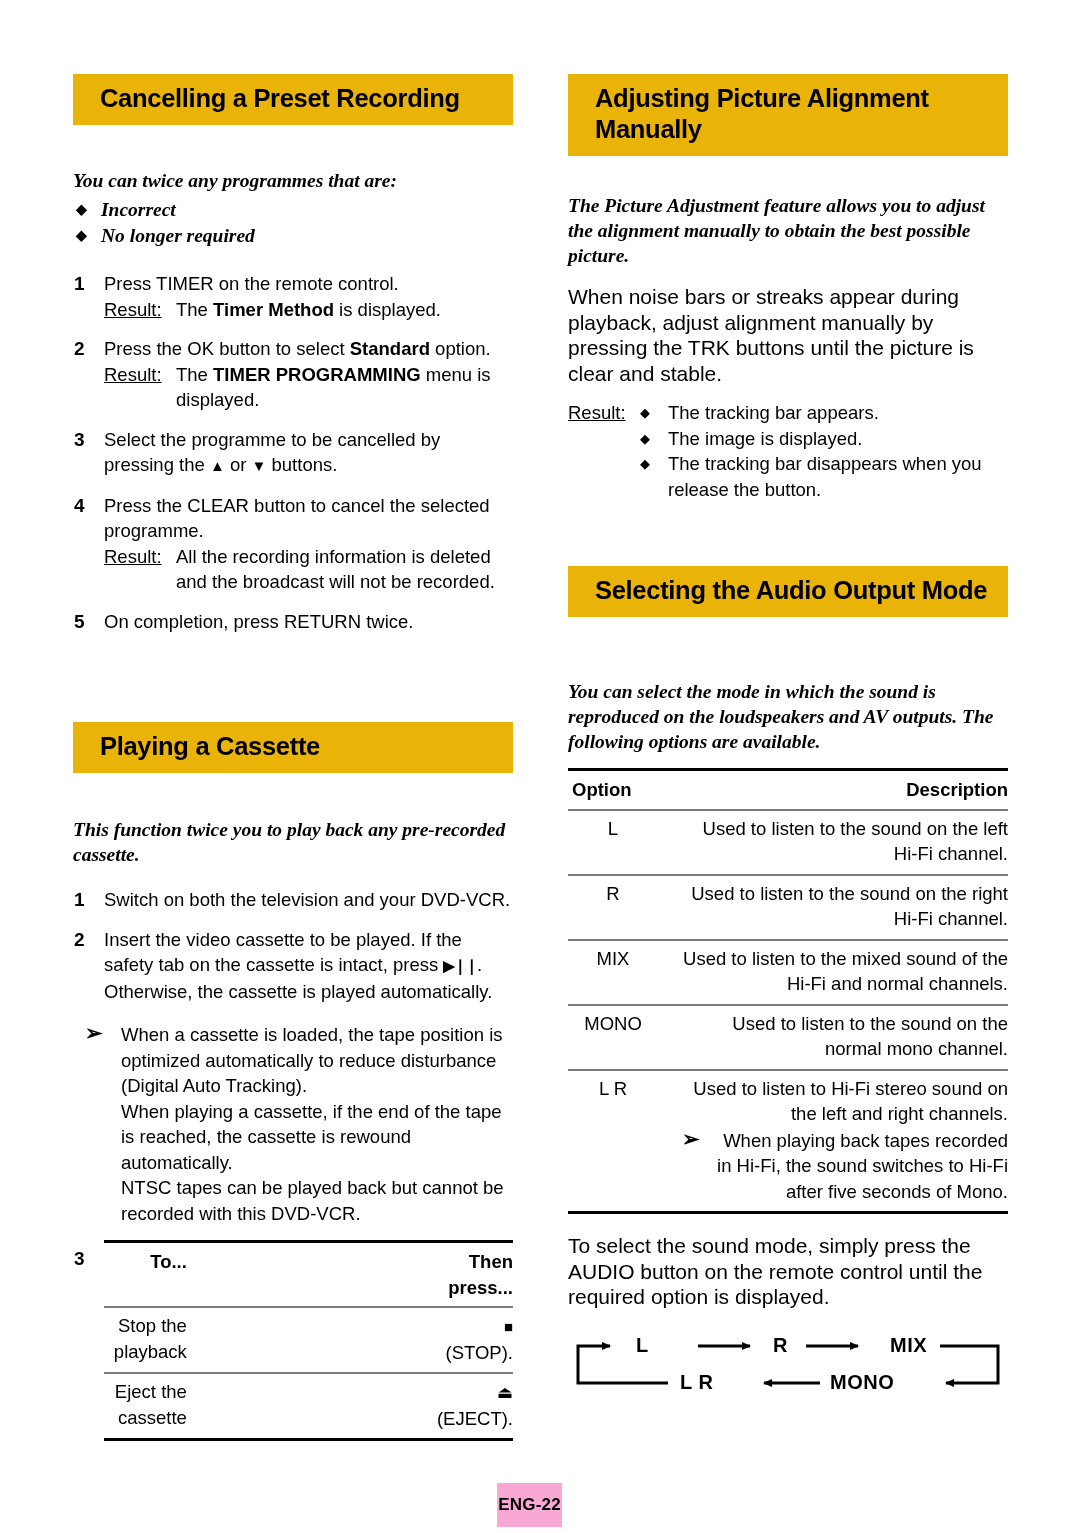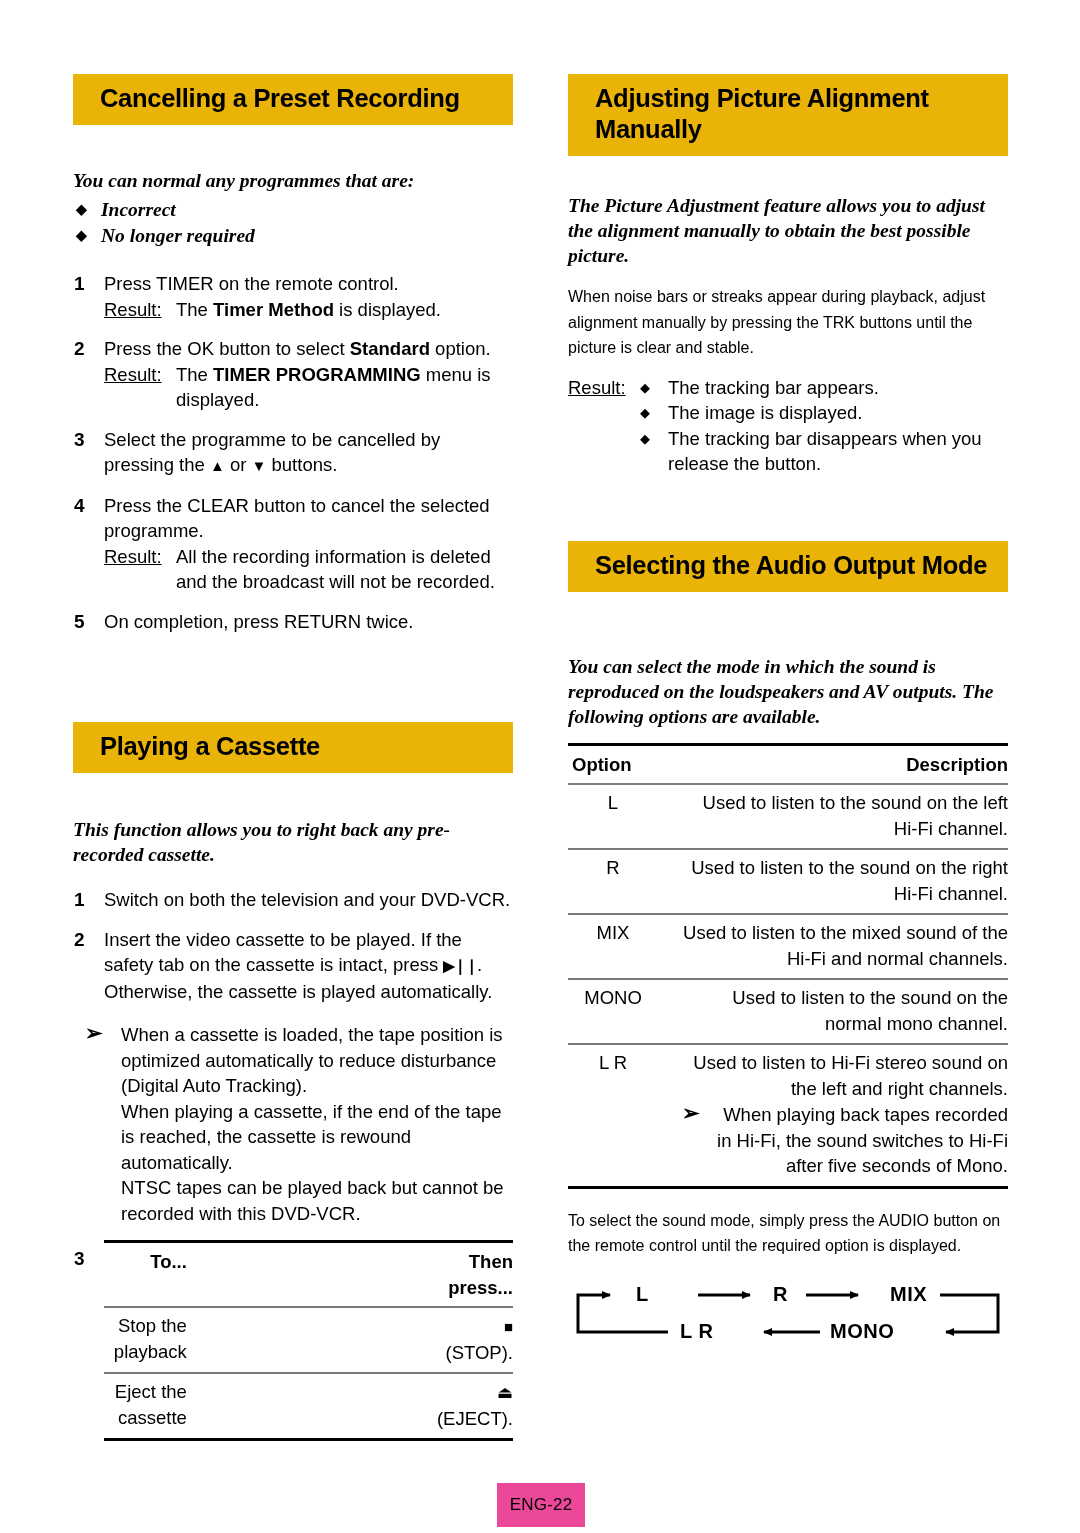--- a/index.html
+++ b/index.html
@@ -44,21 +44,21 @@
   
   .intro {
     font-style: italic;
     font-weight: bold;
     font-family: "Liberation Serif", serif;
     font-size: 19.5px;
     line-height: 25px;
     margin: 0;
   }
   .body-text {
-    font-size: 16px;
+    font-size: 21px;
     line-height: 25.5px;
     margin: 0;
   }
 
   
   .dia-list { margin: 0; padding: 0; list-style: none; }
   .dia-list li {
     position: relative;
     padding-left: 28px;
     font-family: "Liberation Serif", serif;
@@ -183,41 +183,41 @@
     position: absolute;
     font-weight: bold;
     font-size: 20px;
     letter-spacing: 0.5px;
   }
 
   
   .footer {
     position: absolute;
     left: 497px; top: 1483px;
-    width: 88px; height: 44px;
-    background: #ec4899;
+    width: 65px; height: 44px;
+    background: #f9a8d4;
     display: flex; align-items: center; justify-content: center;
-    font-weight: normal; font-size: 17px;
+    font-weight: bold; font-size: 17px;
     letter-spacing: 0.2px;
   }
 </style>
 </head>
 <body>
 
 <div class="page">
 
   <div class="col col-left">
 
     <div class="bar">
       <h2>Cancelling a Preset Recording</h2>
     </div>
 
     <div style="height:43px"></div>
 
-    <p class="intro">You can normal any programmes that are:</p>
+    <p class="intro">You can twice any programmes that are:</p>
 
     <ul class="dia-list" style="margin-top:4px;">
       <li>
         <span class="dia">◆</span>
         <span>Incorrect</span>
       </li>
       <li>
         <span class="dia">◆</span>
         <span>No longer required</span>
       </li>
@@ -261,21 +261,21 @@
         <span>On completion, press RETURN twice.</span>
       </li>
     </ol>
 
     <div class="bar" style="margin-top:88px;">
       <h2>Playing a Cassette</h2>
     </div>
 
     <div style="height:44px"></div>
 
-    <p class="intro">This function allows you to right back any pre-recorded cassette.</p>
+    <p class="intro">This function twice you to play back any pre-recorded cassette.</p>
 
     <ol class="steps" style="margin-top:20px;">
       <li>
         <span class="num">1</span>
         <span>Switch on both the television and your DVD-VCR.</span>
       </li>
       <li style="margin-bottom:0;">
         <span class="num">2</span>
         <span>Insert the video cassette to be played. If the safety tab on the cassette is intact, press </span><b style="font-size:15px;letter-spacing:-1px;">▶❘❘</b><span>. Otherwise, the cassette is played automatically.</span>
       </li>

